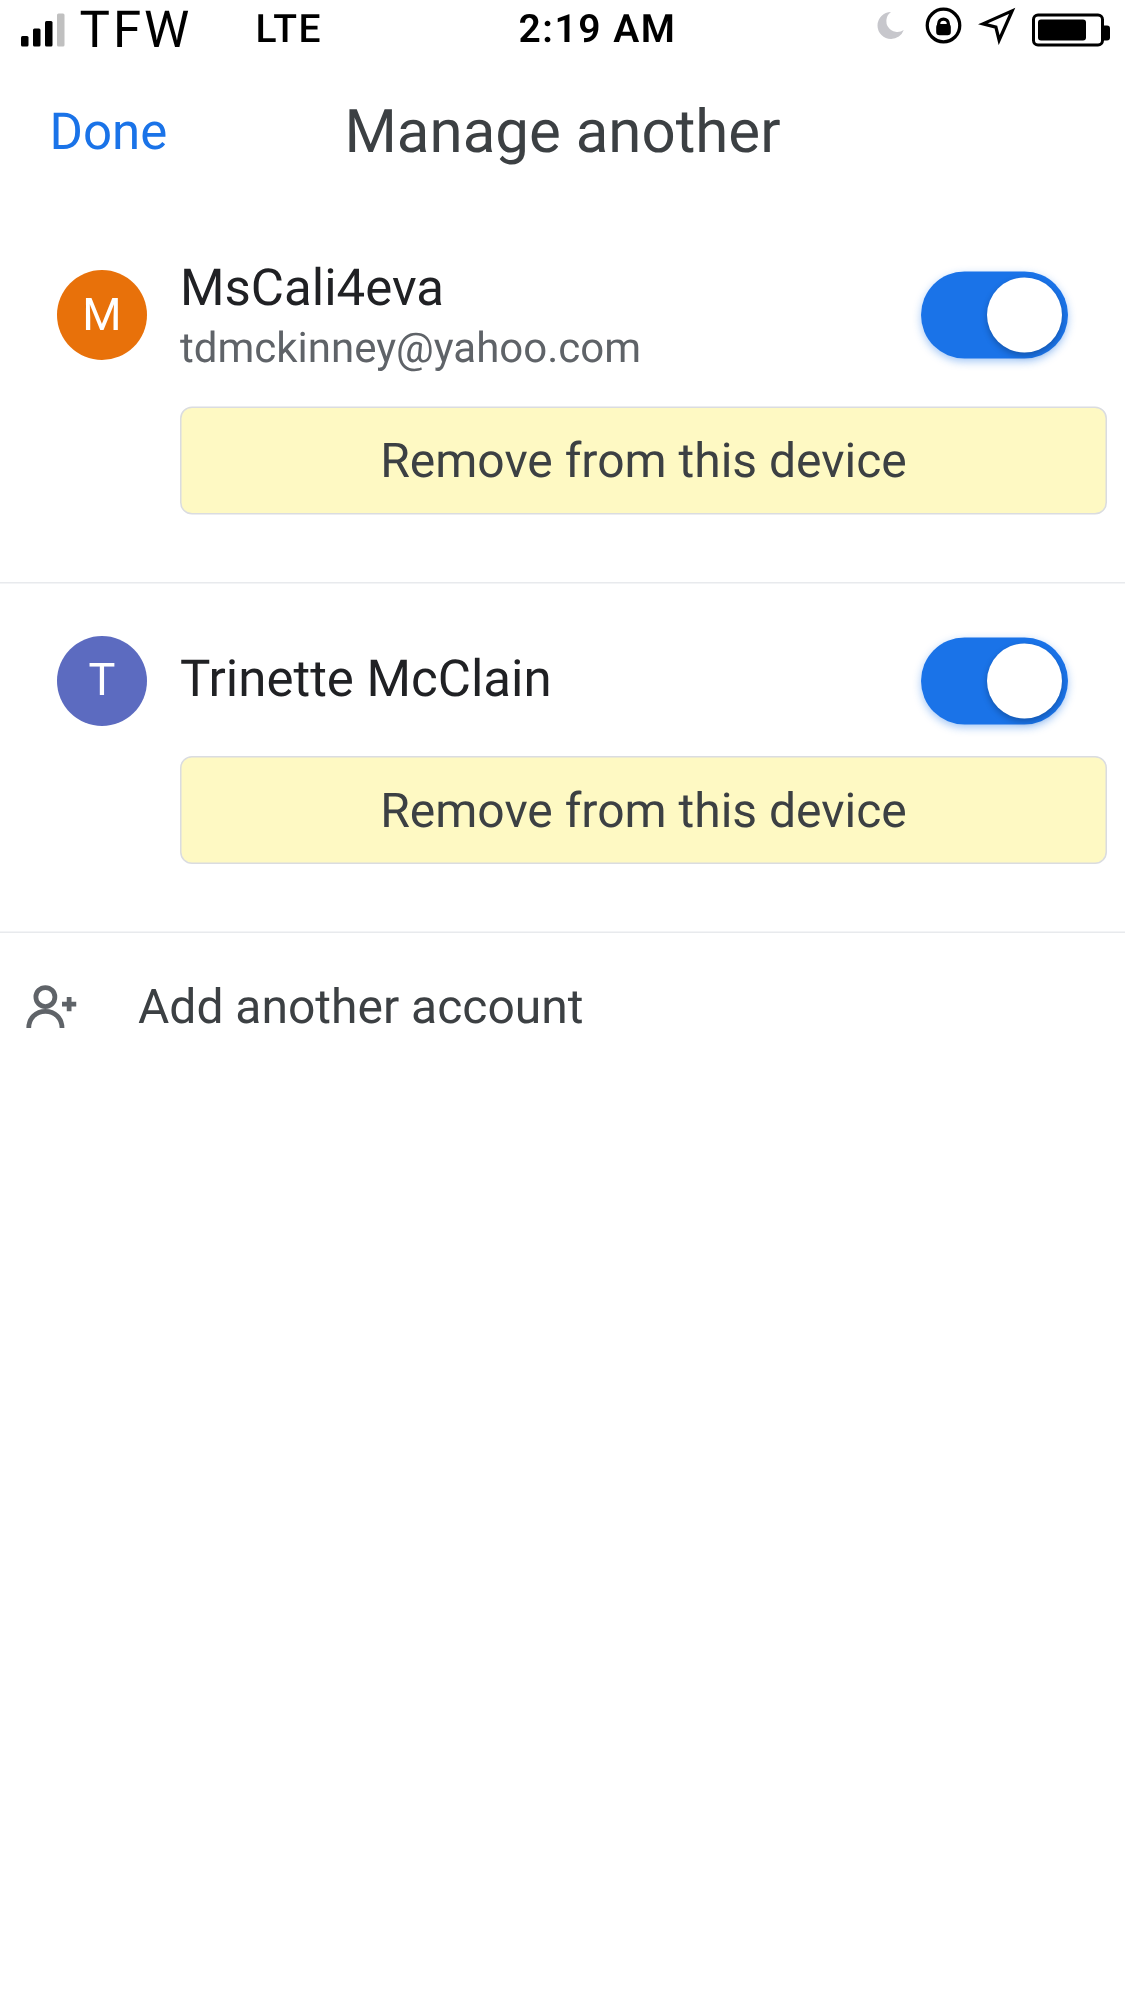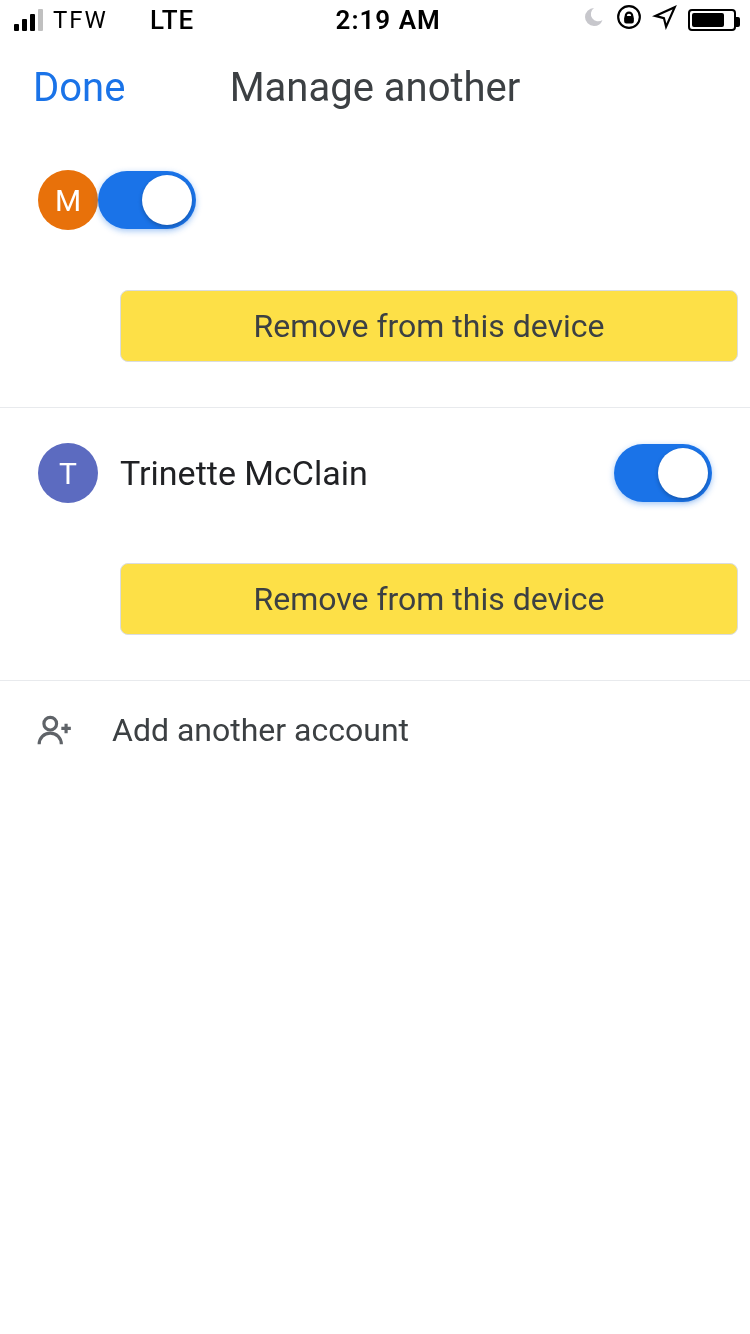--- a/index.html
+++ b/index.html
@@ -11,42 +11,42 @@
     .status-time { font-weight:600; letter-spacing:1px; }
     .signal { display:flex; align-items:flex-end; gap:3px; height:22px; }
     .signal span { width:5px; background:#000; border-radius:1px; }
     .signal span:nth-child(1){height:7px;}
     .signal span:nth-child(2){height:12px;}
     .signal span:nth-child(3){height:17px;}
     .signal span:nth-child(4){height:22px; background:#c0c0c0;}
     .battery { width:48px; height:22px; border:2px solid #000; border-radius:4px; position:relative; display:flex; align-items:center; padding:2px;}
     .battery::after{content:""; position:absolute; right:-6px; top:6px; width:4px; height:10px; background:#000; border-radius:0 2px 2px 0;}
     .battery-fill{ background:#000; height:100%; width:80%; border-radius:2px;}
-    .carrier { font-size:24px; font-weight:400; letter-spacing:2px;}
+    .carrier { font-size:34px; font-weight:400; letter-spacing:2px;}
     .net { font-size:26px; letter-spacing:1px;margin-left:32px;}
     .moon { color:#c7c7cc; font-size:24px;}
     .rot, .nav { color:#000; }
 
     
     .nav-header { height:95px; position:relative; display:flex; align-items:center; justify-content:center; }
-    .done-btn { position:absolute; left:33px; color:#1a73e8; font-size:40px; font-weight:400; background:none; border:none; cursor:pointer; }
+    .done-btn { position:absolute; left:33px; color:#1a73e8; font-size:34px; font-weight:400; background:none; border:none; cursor:pointer; }
     .nav-title { font-size:40px; font-weight:400; color:#3c4043; font-family:"Product Sans",Roboto,sans-serif; }
 
     
     .account-section { padding:35px 38px 45px 38px; border-bottom:1px solid #e8eaed; }
     .account-head { display:flex; align-items:center; }
     .avatar { width:60px; height:60px; border-radius:50%; display:flex; align-items:center; justify-content:center; color:#fff; font-size:30px; font-weight:400; flex-shrink:0; }
     .acct-text { margin-left:22px; flex:1; }
     .acct-name { font-size:34px; font-weight:400; color:#202124; line-height:1.3; }
     .acct-email { font-size:28px; color:#5f6368; line-height:1.3; }
     .switch { width:98px; height:58px; border-radius:29px; background:#1a73e8; position:relative; cursor:pointer; flex-shrink:0; box-shadow:0 2px 6px rgba(26,115,232,0.4);}
     .switch .knob{ position:absolute; top:4px; right:4px; width:50px; height:50px; border-radius:50%; background:#fff; box-shadow:0 2px 4px rgba(0,0,0,0.25);}
-    .remove-btn { margin-top:60px; margin-left:82px; width:calc(100% - 56px); height:72px; border:1px solid #dadce0; border-radius:8px; background:#fde047; font-size:32px; color:#3c4043; cursor:pointer; display:flex; align-items:center; justify-content:center; }
+    .remove-btn { margin-top:20px; margin-left:82px; width:calc(100% - 56px); height:72px; border:1px solid #dadce0; border-radius:8px; background:#fef9c3; font-size:32px; color:#3c4043; cursor:pointer; display:flex; align-items:center; justify-content:center; }
 
-    .add-row { display:flex; align-items:center; padding:30px 36px; gap:38px; cursor:pointer; }
+    .add-row { display:flex; align-items:center; padding:30px 16px; gap:38px; cursor:pointer; }
     .add-row .icon { color:#5f6368; display:flex; align-items:center; }
     .add-row .label { font-size:32px; color:#3c4043; }
   </style>
 </head>
 <body>
 
 <div class="status-bar">
   <div class="status-left">
     <div class="signal">
       <span></span>
@@ -83,20 +83,24 @@
 </div>
 
 <div class="nav-header">
   <button class="done-btn">Done</button>
   <div class="nav-title">Manage another</div>
 </div>
 
 <div class="account-section">
   <div class="account-head">
     <div class="avatar" style="background:#e8710a">M</div>
+    <div class="acct-text">
+      <div class="acct-name">MsCali4eva</div>
+      <div class="acct-email">tdmckinney@yahoo.com</div>
+    </div>
     <div class="switch">
         <div class="knob"></div>
       </div>
   </div>
   <button class="remove-btn">Remove from this device</button>
 </div>
 
 <div class="account-section">
   <div class="account-head">
     <div class="avatar" style="background:#5c6bc0">T</div>

